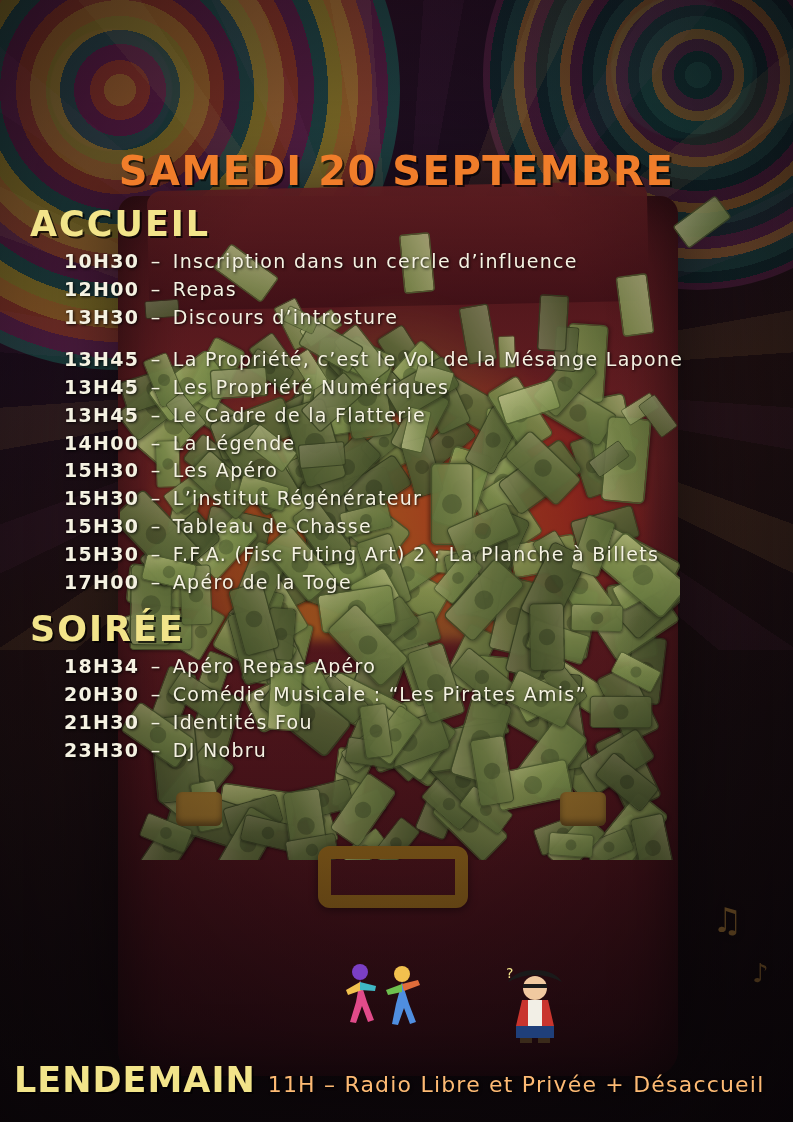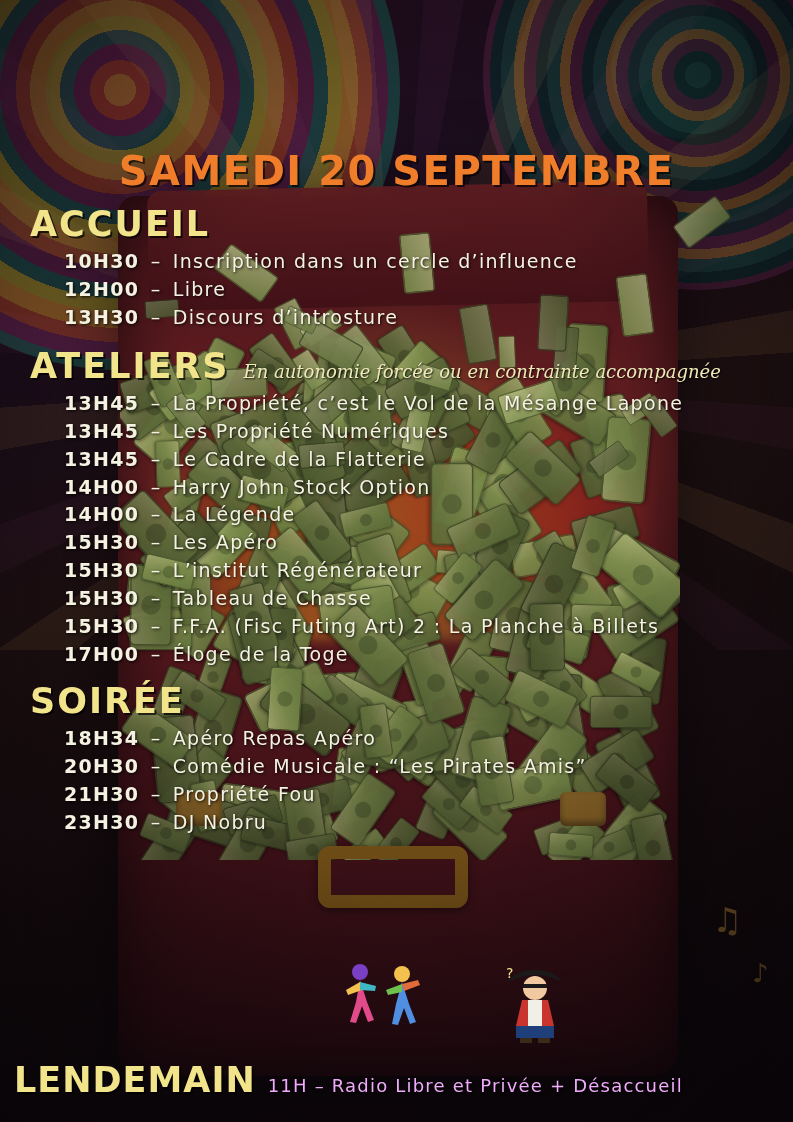--- a/index.html
+++ b/index.html
@@ -226,22 +226,22 @@
   }
   .lendemain-title {
     font-family: "DejaVu Sans", sans-serif;
     font-weight: 900;
     font-size: 35px;
     letter-spacing: 1px;
     color: #f2e48a;
     text-shadow: 2px 2px 0 rgba(0,0,0,.7);
   }
   .lendemain-text {
-    color: #f0abfc;
-    font-size: 18px;
+    color: #fdba74;
+    font-size: 22px;
     letter-spacing: 1.2px;
     text-shadow: 1px 1px 3px rgba(0,0,0,.85);
     white-space: nowrap;
   }
 
   
   .figure { position: absolute; }
   .dancers { left: 340px; bottom: 82px; width: 90px; height: 80px; }
   .pirate { left: 500px; bottom: 78px; width: 70px; height: 86px; }
 </style>
@@ -554,52 +554,47 @@
 
 <div id="content">
   <div class="day-title">SAMEDI 20 SEPTEMBRE</div>
 
   <div class="section" id="accueil-section">
     <div class="section-head">
       <span class="section-title">ACCUEIL</span>
     </div>
     <ul class="items" id="list-accueil">
         <li class="item"><span class="t">10H30</span><span class="dash"> – </span><span>Inscription dans un cercle d’influence</span></li>
-        <li class="item"><span class="t">12H00</span><span class="dash"> – </span><span>Libre</span></li>
+        <li class="item"><span class="t">12H00</span><span class="dash"> – </span><span>Repas</span></li>
         <li class="item"><span class="t">13H30</span><span class="dash"> – </span><span>Discours d’introsture</span></li>
       </ul>
   </div>
 
   <div class="section" id="ateliers-section">
-    <div class="section-head">
-      <span class="section-title">ATELIERS</span>
-      <span class="section-note">En autonomie forcée ou en contrainte accompagnée</span>
-    </div>
     <ul class="items" id="list-ateliers">
         <li class="item"><span class="t">13H45</span><span class="dash"> – </span><span>La Propriété, c’est le Vol de la Mésange Lapone</span></li>
         <li class="item"><span class="t">13H45</span><span class="dash"> – </span><span>Les Propriété Numériques</span></li>
         <li class="item"><span class="t">13H45</span><span class="dash"> – </span><span>Le Cadre de la Flatterie</span></li>
-        <li class="item"><span class="t">14H00</span><span class="dash"> – </span><span>Harry John Stock Option</span></li>
         <li class="item"><span class="t">14H00</span><span class="dash"> – </span><span>La Légende</span></li>
         <li class="item"><span class="t">15H30</span><span class="dash"> – </span><span>Les Apéro</span></li>
         <li class="item"><span class="t">15H30</span><span class="dash"> – </span><span>L’institut Régénérateur</span></li>
         <li class="item"><span class="t">15H30</span><span class="dash"> – </span><span>Tableau de Chasse</span></li>
         <li class="item"><span class="t">15H30</span><span class="dash"> – </span><span>F.F.A. (Fisc Futing Art) 2 : La Planche à Billets</span></li>
-        <li class="item"><span class="t">17H00</span><span class="dash"> – </span><span>Éloge de la Toge</span></li>
+        <li class="item"><span class="t">17H00</span><span class="dash"> – </span><span>Apéro de la Toge</span></li>
       </ul>
   </div>
 
   <div class="section" id="soiree-section">
     <div class="section-head">
       <span class="section-title">SOIRÉE</span>
     </div>
     <ul class="items" id="list-soiree">
         <li class="item"><span class="t">18H34</span><span class="dash"> – </span><span>Apéro Repas Apéro</span></li>
         <li class="item"><span class="t">20H30</span><span class="dash"> – </span><span>Comédie Musicale : “Les Pirates Amis”</span></li>
-        <li class="item"><span class="t">21H30</span><span class="dash"> – </span><span>Propriété Fou</span></li>
+        <li class="item"><span class="t">21H30</span><span class="dash"> – </span><span>Identités Fou</span></li>
         <li class="item"><span class="t">23H30</span><span class="dash"> – </span><span>DJ Nobru</span></li>
       </ul>
   </div>
 
   <div class="lendemain-row">
     <span class="lendemain-title">LENDEMAIN</span>
     <span class="lendemain-text">11H – Radio Libre et Privée + Désaccueil</span>
   </div>
 </div>
 

